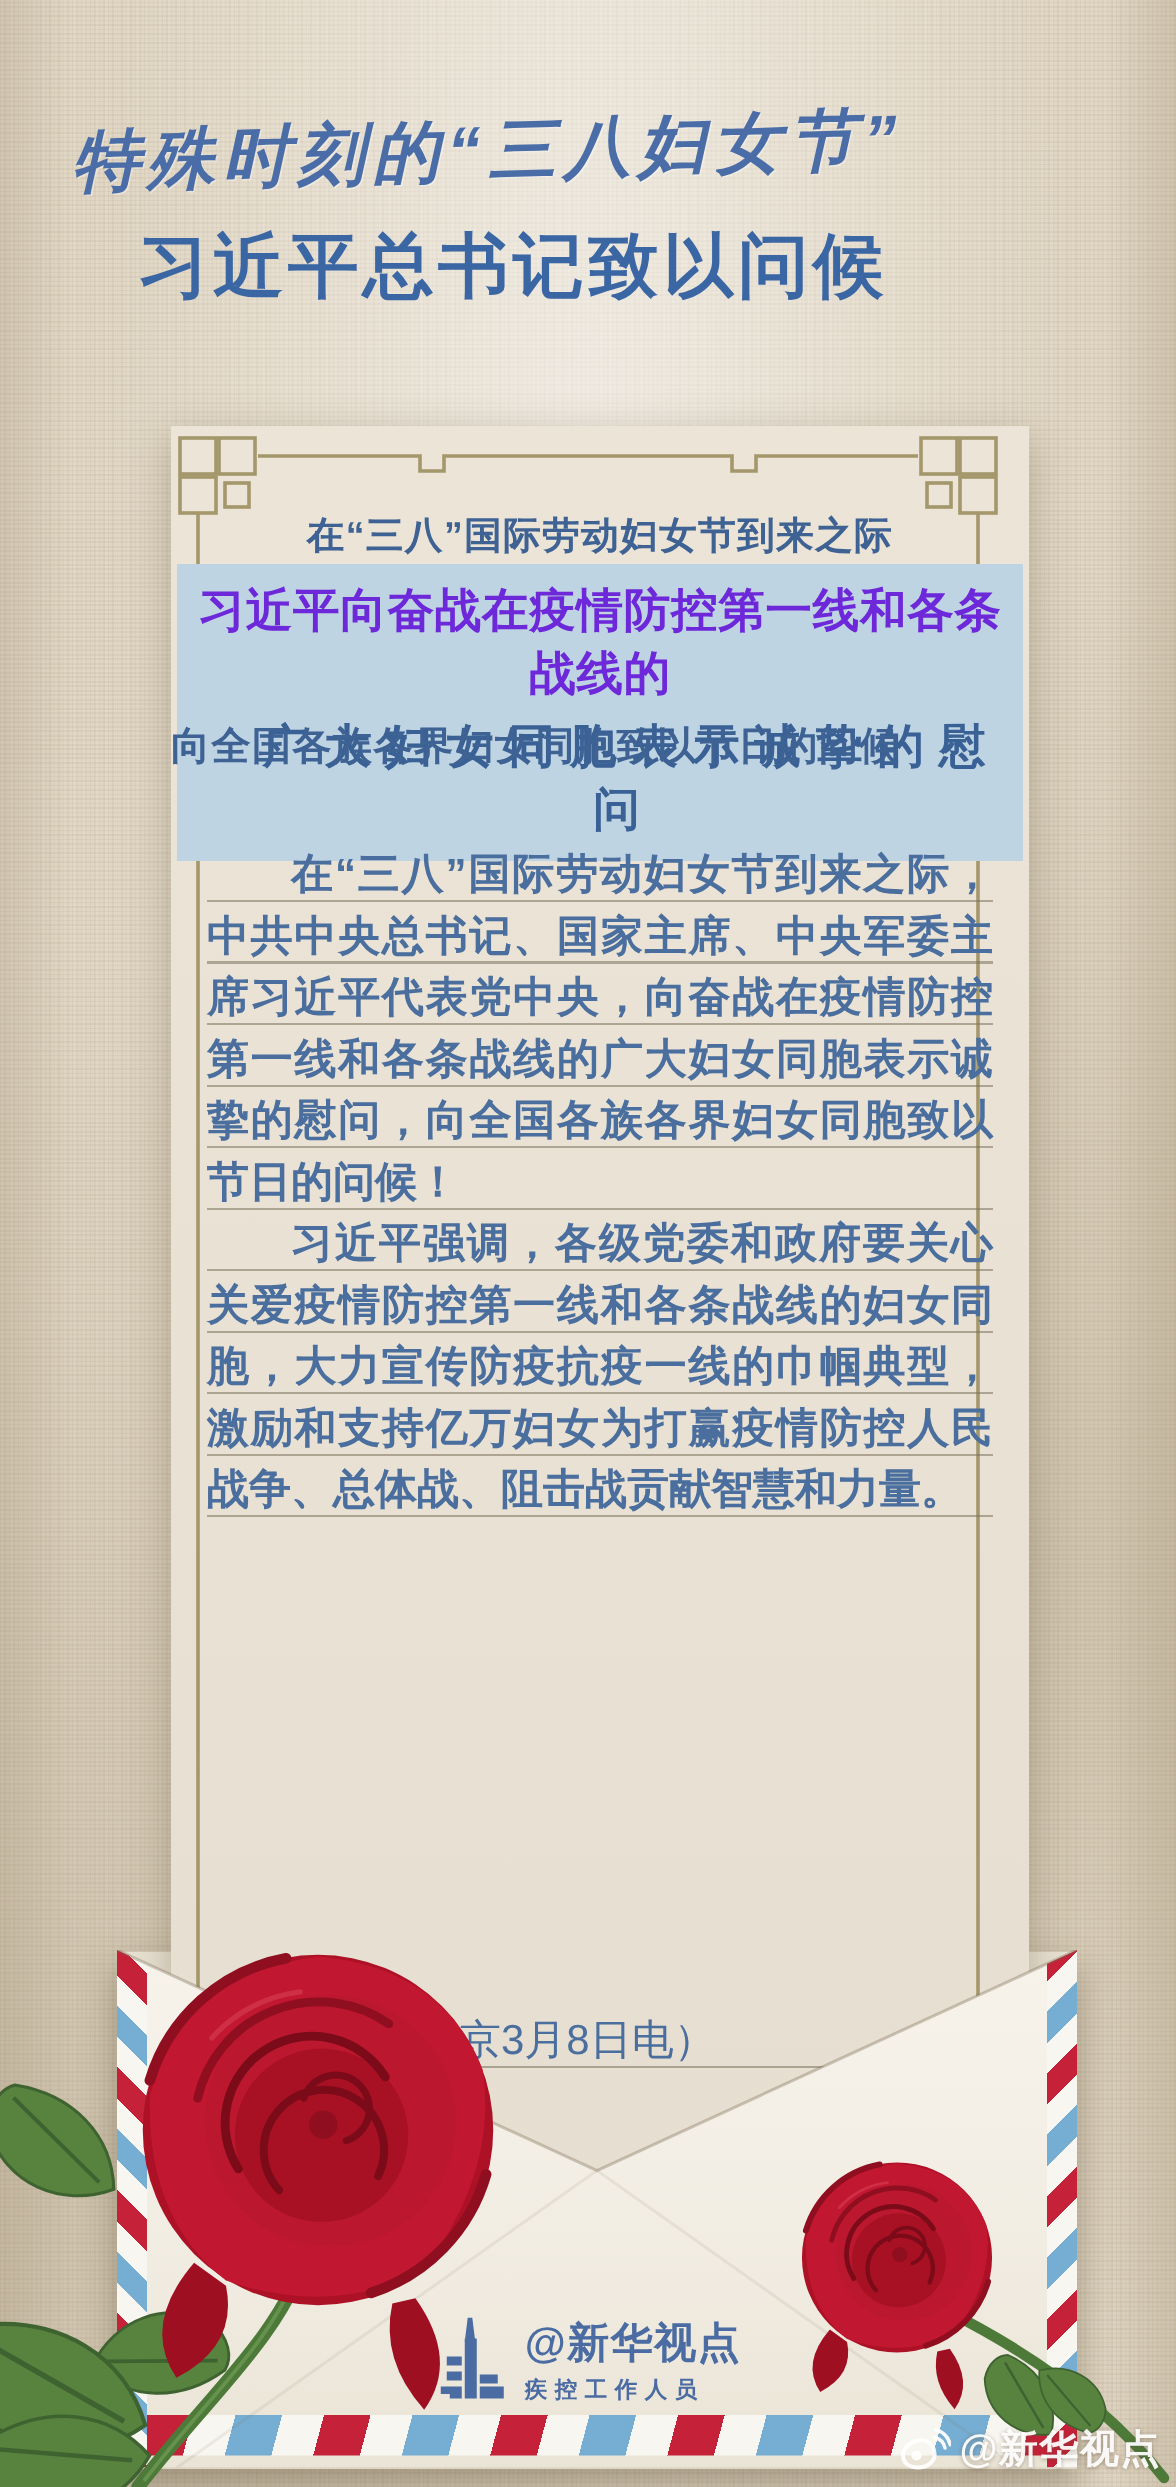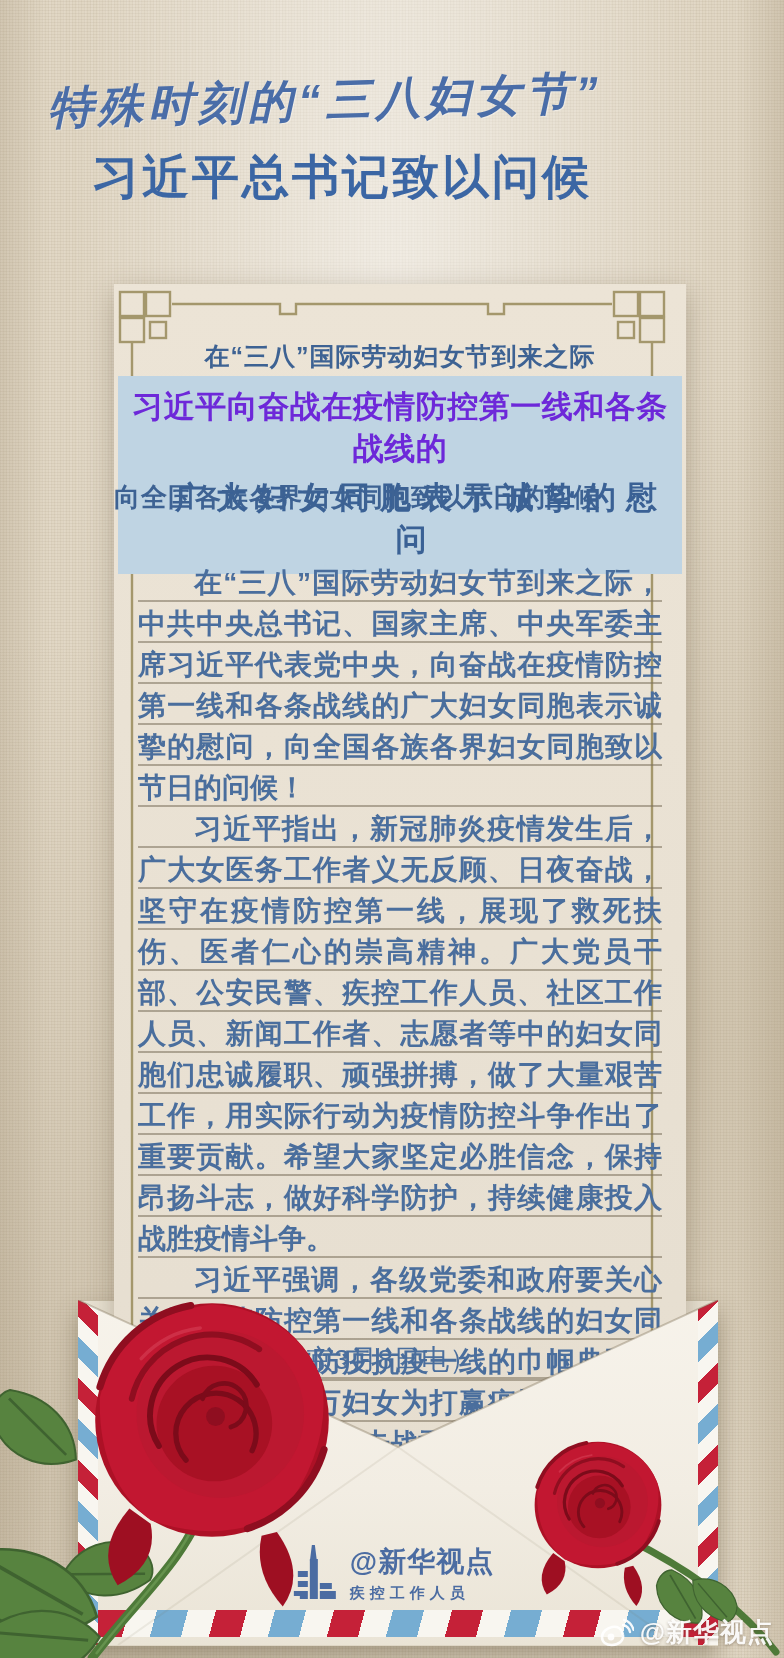--- a/index.html
+++ b/index.html
@@ -148,21 +148,20 @@
 
     <div class="headline-highlight">
       <div class="headline-l1">习近平向奋战在疫情防控第一线和各条战线的</div>
       <div class="headline-l2">广大妇女同胞表示诚挚的慰问</div>
     </div>
 
     <div class="sub-headline">向全国各族各界妇女同胞致以节日的问候</div>
 
     <div class="body-text">
       <p>在“三八”国际劳动妇女节到来之际，中共中央总书记、国家主席、中央军委主席习近平代表党中央，向奋战在疫情防控第一线和各条战线的广大妇女同胞表示诚挚的慰问，向全国各族各界妇女同胞致以节日的问候！</p>
-      <p>习近平指出，新冠肺炎疫情发生后，广大女医务工作者义无反顾、日夜奋战，坚守在疫情防控第一线，展现了救死扶伤、医者仁心的崇高精神。广大党员干部、公安民警、疾控工作人员、社区工作人员、新闻工作者、志愿者等中的妇女同胞们忠诚履职、顽强拼搏，做了大量艰苦工作，用实际行动为疫情防控斗争作出了重要贡献。希望大家坚定必胜信念，保持昂扬斗志，做好科学防护，持续健康投入战胜疫情斗争。</p>
       <p>习近平强调，各级党委和政府要关心关爱疫情防控第一线和各条战线的妇女同胞，大力宣传防疫抗疫一线的巾帼典型，激励和支持亿万妇女为打赢疫情防控人民战争、总体战、阻击战贡献智慧和力量。</p>
     </div>
 
     <div class="sign-off">（新华社北京3月8日电）</div>
   </div>
 
   <div class="envelope-front">
     <div class="band-left"></div>
     <div class="band-right"></div>
     <div class="band-bottom"></div>

